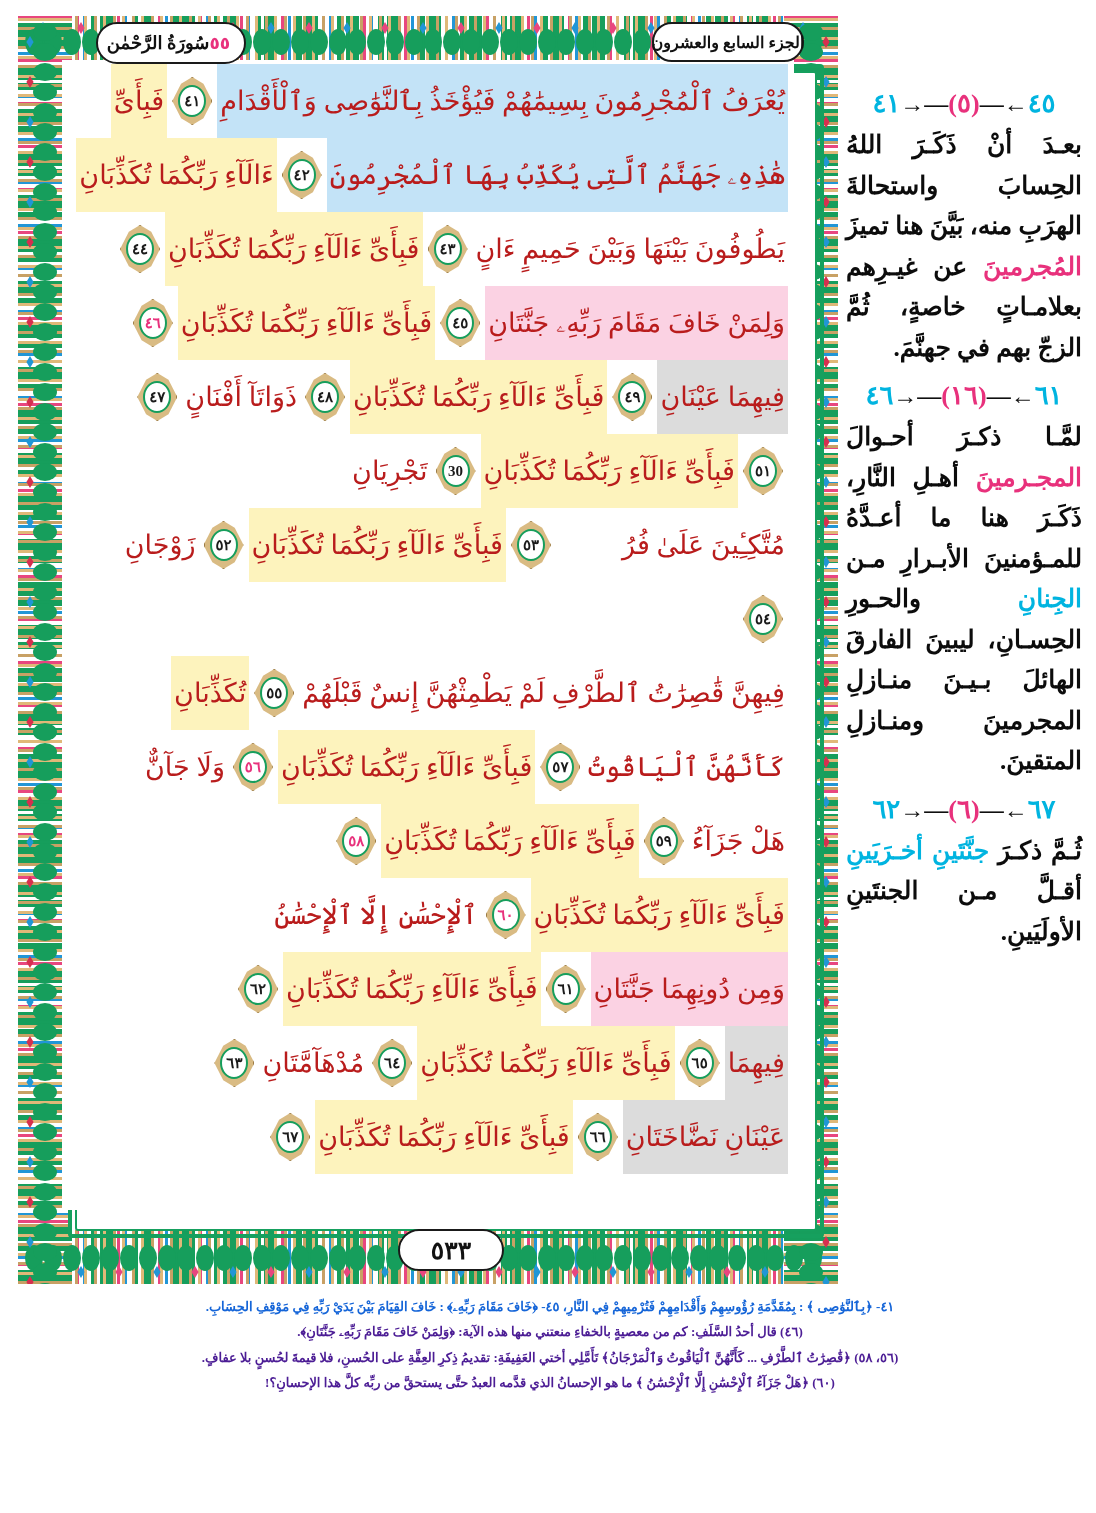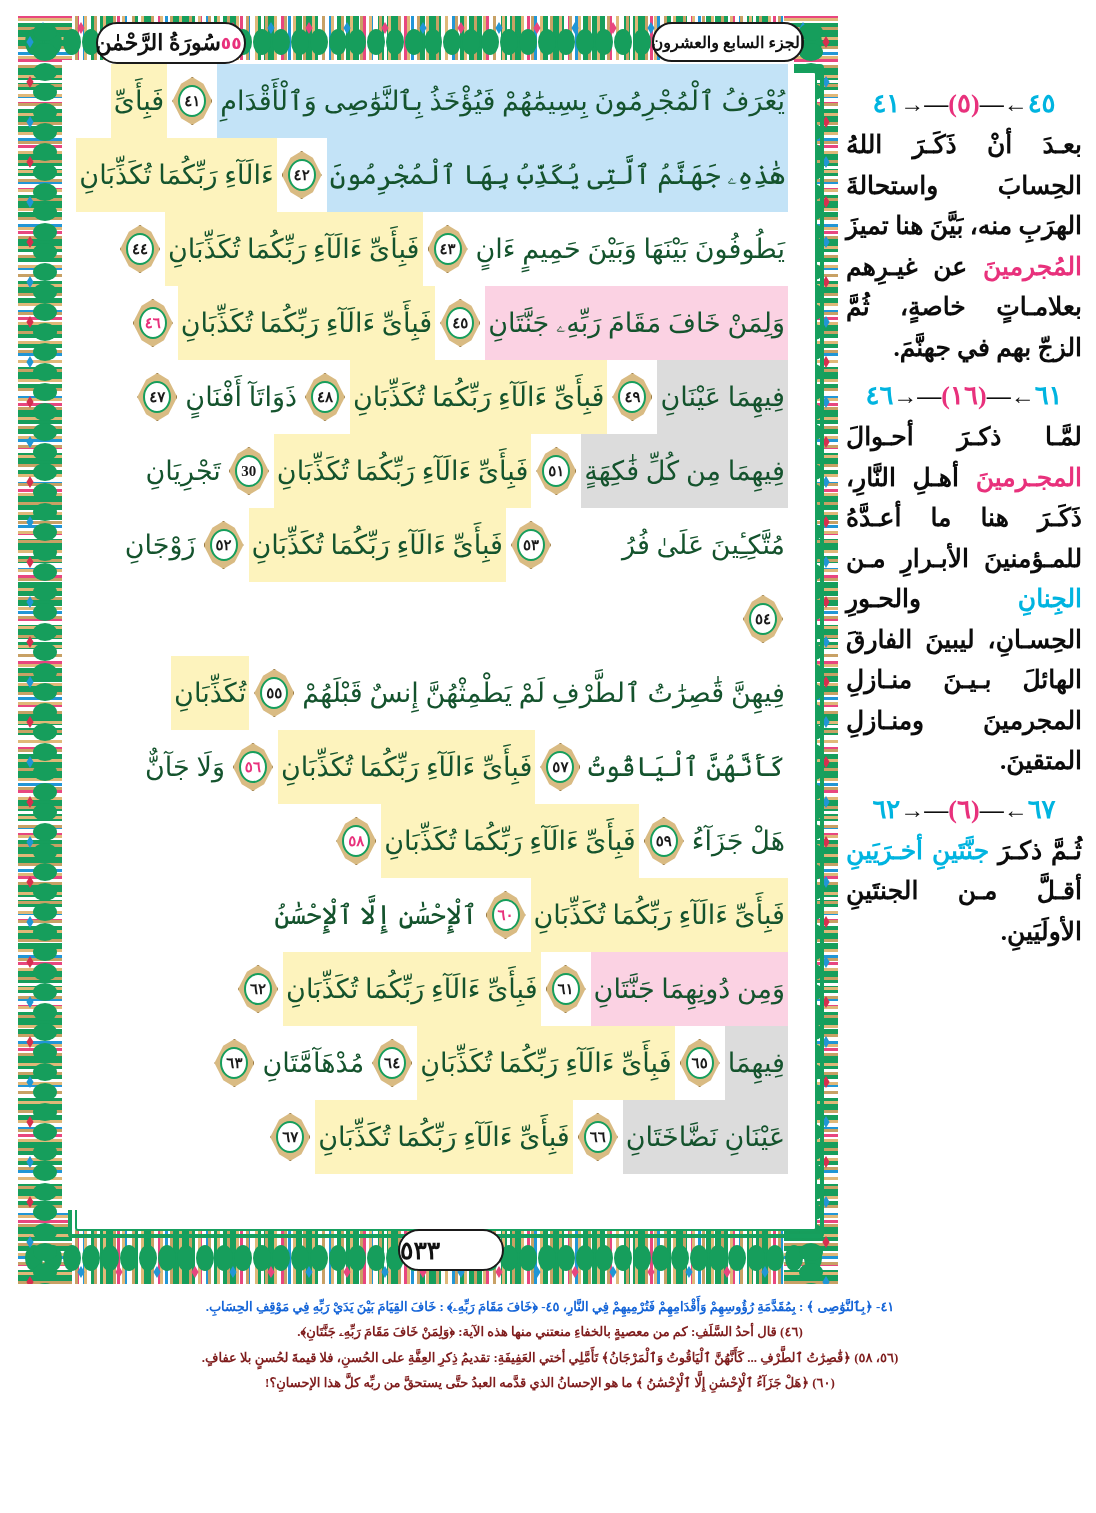--- a/index.html
+++ b/index.html
@@ -113,41 +113,41 @@
   #surah-cartouche {
     left: 96px; top: 22px;
     width: 150px; height: 42px;
   }
   #juz-cartouche {
     left: 652px; top: 22px;
     width: 152px; height: 40px; text-align: center;
   }
   .cart-text {
     font-family: "Liberation Serif", "DejaVu Serif", serif;
-    font-size: 22px;
+    font-size: 18px;
     color: #111;
     font-weight: 600;
   }
   .cart-text.small { font-size: 16px; }
   .cart-num {
     color: #e8317c;
     font-size: 17px;
     font-weight: 700;
     margin-right: 5px;
   }
 
   
   #page-number-badge {
     position: absolute;
     left: 398px; top: 1229px;
     width: 106px; height: 42px;
     background: #ffffff;
     border: 2px solid #1a1a1a;
     border-radius: 22px;
-    display: flex; align-items: center; 
+    display: flex; align-items: center; justify-content: center;
     z-index: 40;
   }
   #page-number-badge span {
     font-family: "Liberation Serif", serif;
     font-size: 25px; font-weight: 700; color: #111;
     letter-spacing: 1px;
   }
 
   
   #mushaf-text {
@@ -167,21 +167,21 @@
     align-items: center;
     justify-content: flex-start;
     direction: rtl;
     overflow: hidden;
   }
 
   .seg {
     font-family: "Liberation Serif", "DejaVu Serif", serif;
     font-size: 27px;
     line-height: 70px;
-    color: #14532d;
+    color: #b91c1c;
     white-space: nowrap;
     padding: 10px 3px;
     letter-spacing: -0.5px;
     text-align: right;
   }
   .seg.hl-blue   { background: #c3e3f7; }
   .seg.hl-yellow { background: #fdf3bd; }
   .seg.hl-pink   { background: #fbd2e3; }
   .seg.hl-gray   { background: #dcdcdc; }
   .seg.hl-none   { background: transparent; }
@@ -264,21 +264,21 @@
   }
   .footnote {
     font-family: "Liberation Serif", "DejaVu Serif", serif;
     font-size: 13px;
     line-height: 1.95;
     font-weight: 700;
     white-space: nowrap;
     text-align: center;
   }
   .fn-blue { color: #1565d8; }
-  .fn-pink { color: #7f1d1d; }
+  .fn-pink { color: #4c1d95; }
 </style>
 </head>
 <body>
 
 <div id="page">
 
   <div class="ornament-frame">
     <div class="orn-edge orn-top"></div>
     <div class="orn-edge orn-bottom"></div>
     <div class="orn-edge orn-left"></div>
@@ -683,21 +683,20 @@
           <span class="num">٤٨</span>
         </div>
         <div class="seg hl-none">ذَوَاتَآ أَفْنَانٍ</div>
         <div class="ayah-marker">
           <div class="rosette"></div>
           <div class="inner-disc"></div>
           <span class="num">٤٧</span>
         </div>
       </div>
       <div class="ayah-line">
-        <div class="seg hl-gray">فِيهِمَا مِن كُلِّ فَٰكِهَةٍ</div>
         <div class="ayah-marker">
           <div class="rosette"></div>
           <div class="inner-disc"></div>
           <span class="num">٥١</span>
         </div>
         <div class="seg hl-yellow">فَبِأَىِّ ءَالَآءِ رَبِّكُمَا تُكَذِّبَانِ</div>
         <div class="ayah-marker">
           <div class="rosette"></div>
           <div class="inner-disc"></div>
           <span class="num">30</span>

